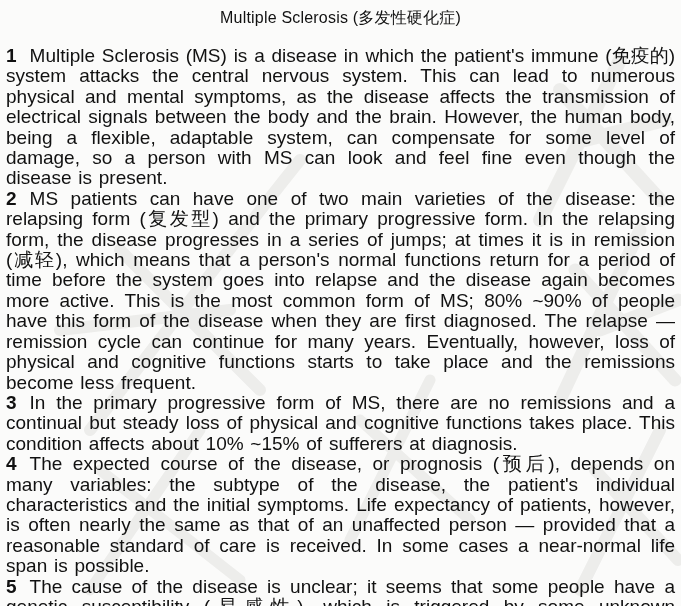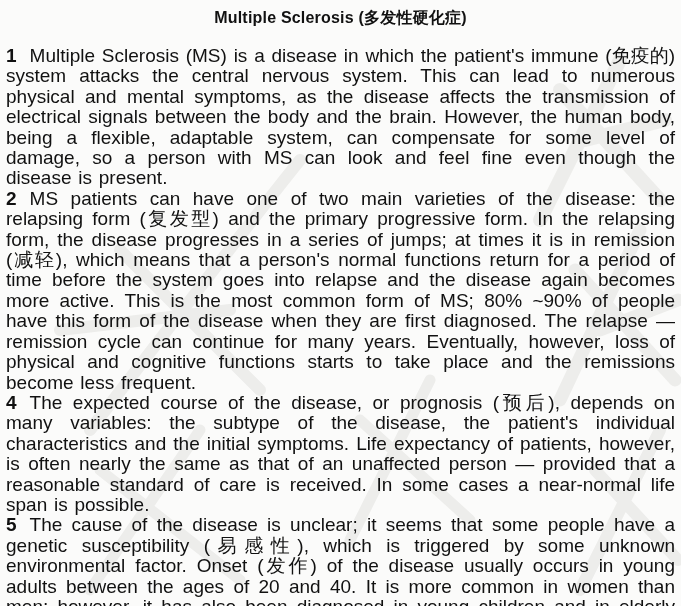--- a/index.html
+++ b/index.html
@@ -25,21 +25,21 @@
     pointer-events: none;
     opacity: 0.55;
   }
   .content {
     position: relative;
     z-index: 1;
   }
   .doc-title {
     text-align: center;
     font-size: 16px;
-    font-weight: bold;
+    font-weight: normal;
     letter-spacing: 0.2px;
     margin-bottom: 17px;
     line-height: 22px;
   }
   .para {
     text-align: justify;
     font-size: 19px;
     line-height: 20.4px;
     word-spacing: 1.5px;
   }
@@ -69,20 +69,23 @@
     <h1 class="doc-title">Multiple Sclerosis (多发性硬化症)</h1>
 
     <p class="para">
       <span class="pnum">1</span><span>Multiple Sclerosis (MS) is a disease in which the patient's immune (免疫的) system attacks the central nervous system. This can lead to numerous physical and mental symptoms, as the disease affects the transmission of electrical signals between the body and the brain. However, the human body, being a flexible, adaptable system, can compensate for some level of damage, so a person with MS can look and feel fine even though the disease is present.</span>
     </p>
 
     <p class="para">
       <span class="pnum">2</span><span>MS patients can have one of two main varieties of the disease: the relapsing form (复发型) and the primary progressive form. In the relapsing form, the disease progresses in a series of jumps; at times it is in remission (减轻), which means that a person's normal functions return for a period of time before the system goes into relapse and the disease again becomes more active. This is the most common form of MS; 80% ~90% of people have this form of the disease when they are first diagnosed. The relapse — remission cycle can continue for many years. Eventually, however, loss of physical and cognitive functions starts to take place and the remissions become less frequent.</span>
     </p>
 
+    <p class="para">
+      <span class="pnum">3</span><span>In the primary progressive form of MS, there are no remissions and a continual but steady loss of physical and cognitive functions takes place. This condition affects about 10% ~15% of sufferers at diagnosis.</span>
+    </p>
 
     <p class="para">
       <span class="pnum">4</span><span>The expected course of the disease, or prognosis (预后), depends on many variables: the subtype of the disease, the patient's individual characteristics and the initial symptoms. Life expectancy of patients, however, is often nearly the same as that of an unaffected person — provided that a reasonable standard of care is received. In some cases a near-normal life span is possible.</span>
     </p>
 
     <p class="para">
       <span class="pnum">5</span><span>The cause of the disease is unclear; it seems that some people have a genetic susceptibility (易感性), which is triggered by some unknown environmental factor. Onset (发作) of the disease usually occurs in young adults between the ages of 20 and 40. It is more common in women than men; however, it has also been diagnosed in young children and in elderly people.</span>
     </p>
 
   </div>

